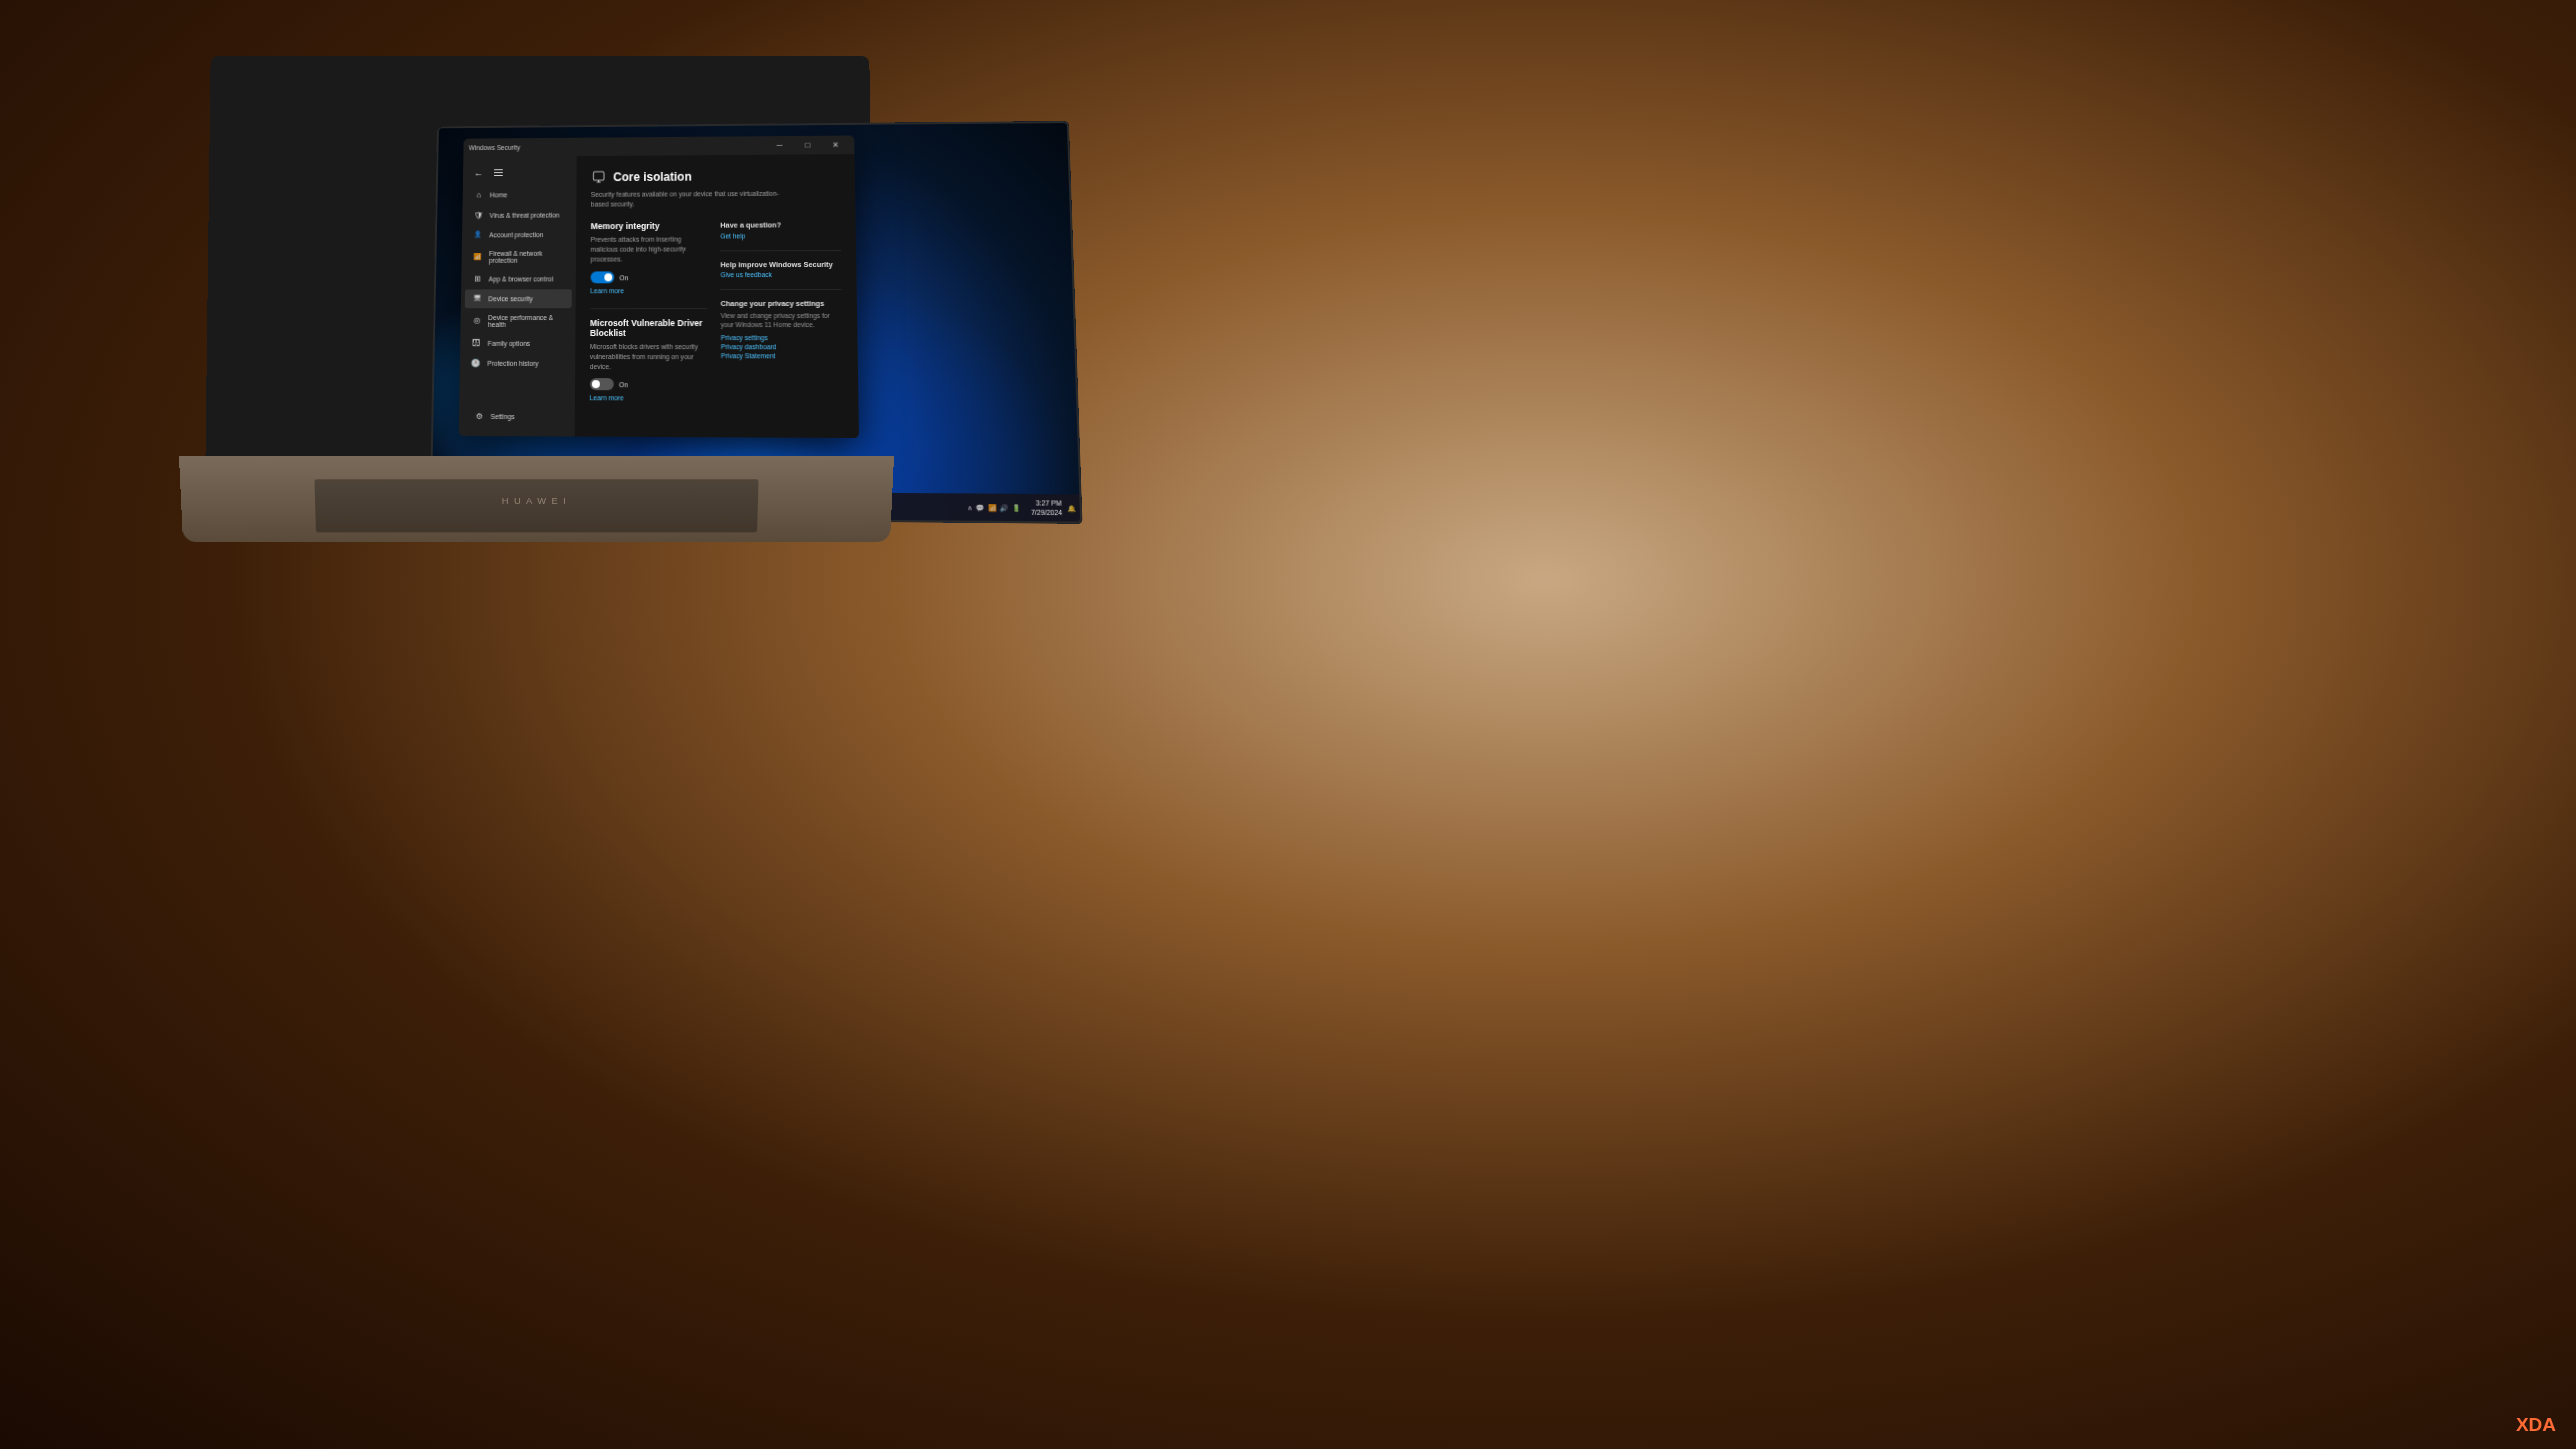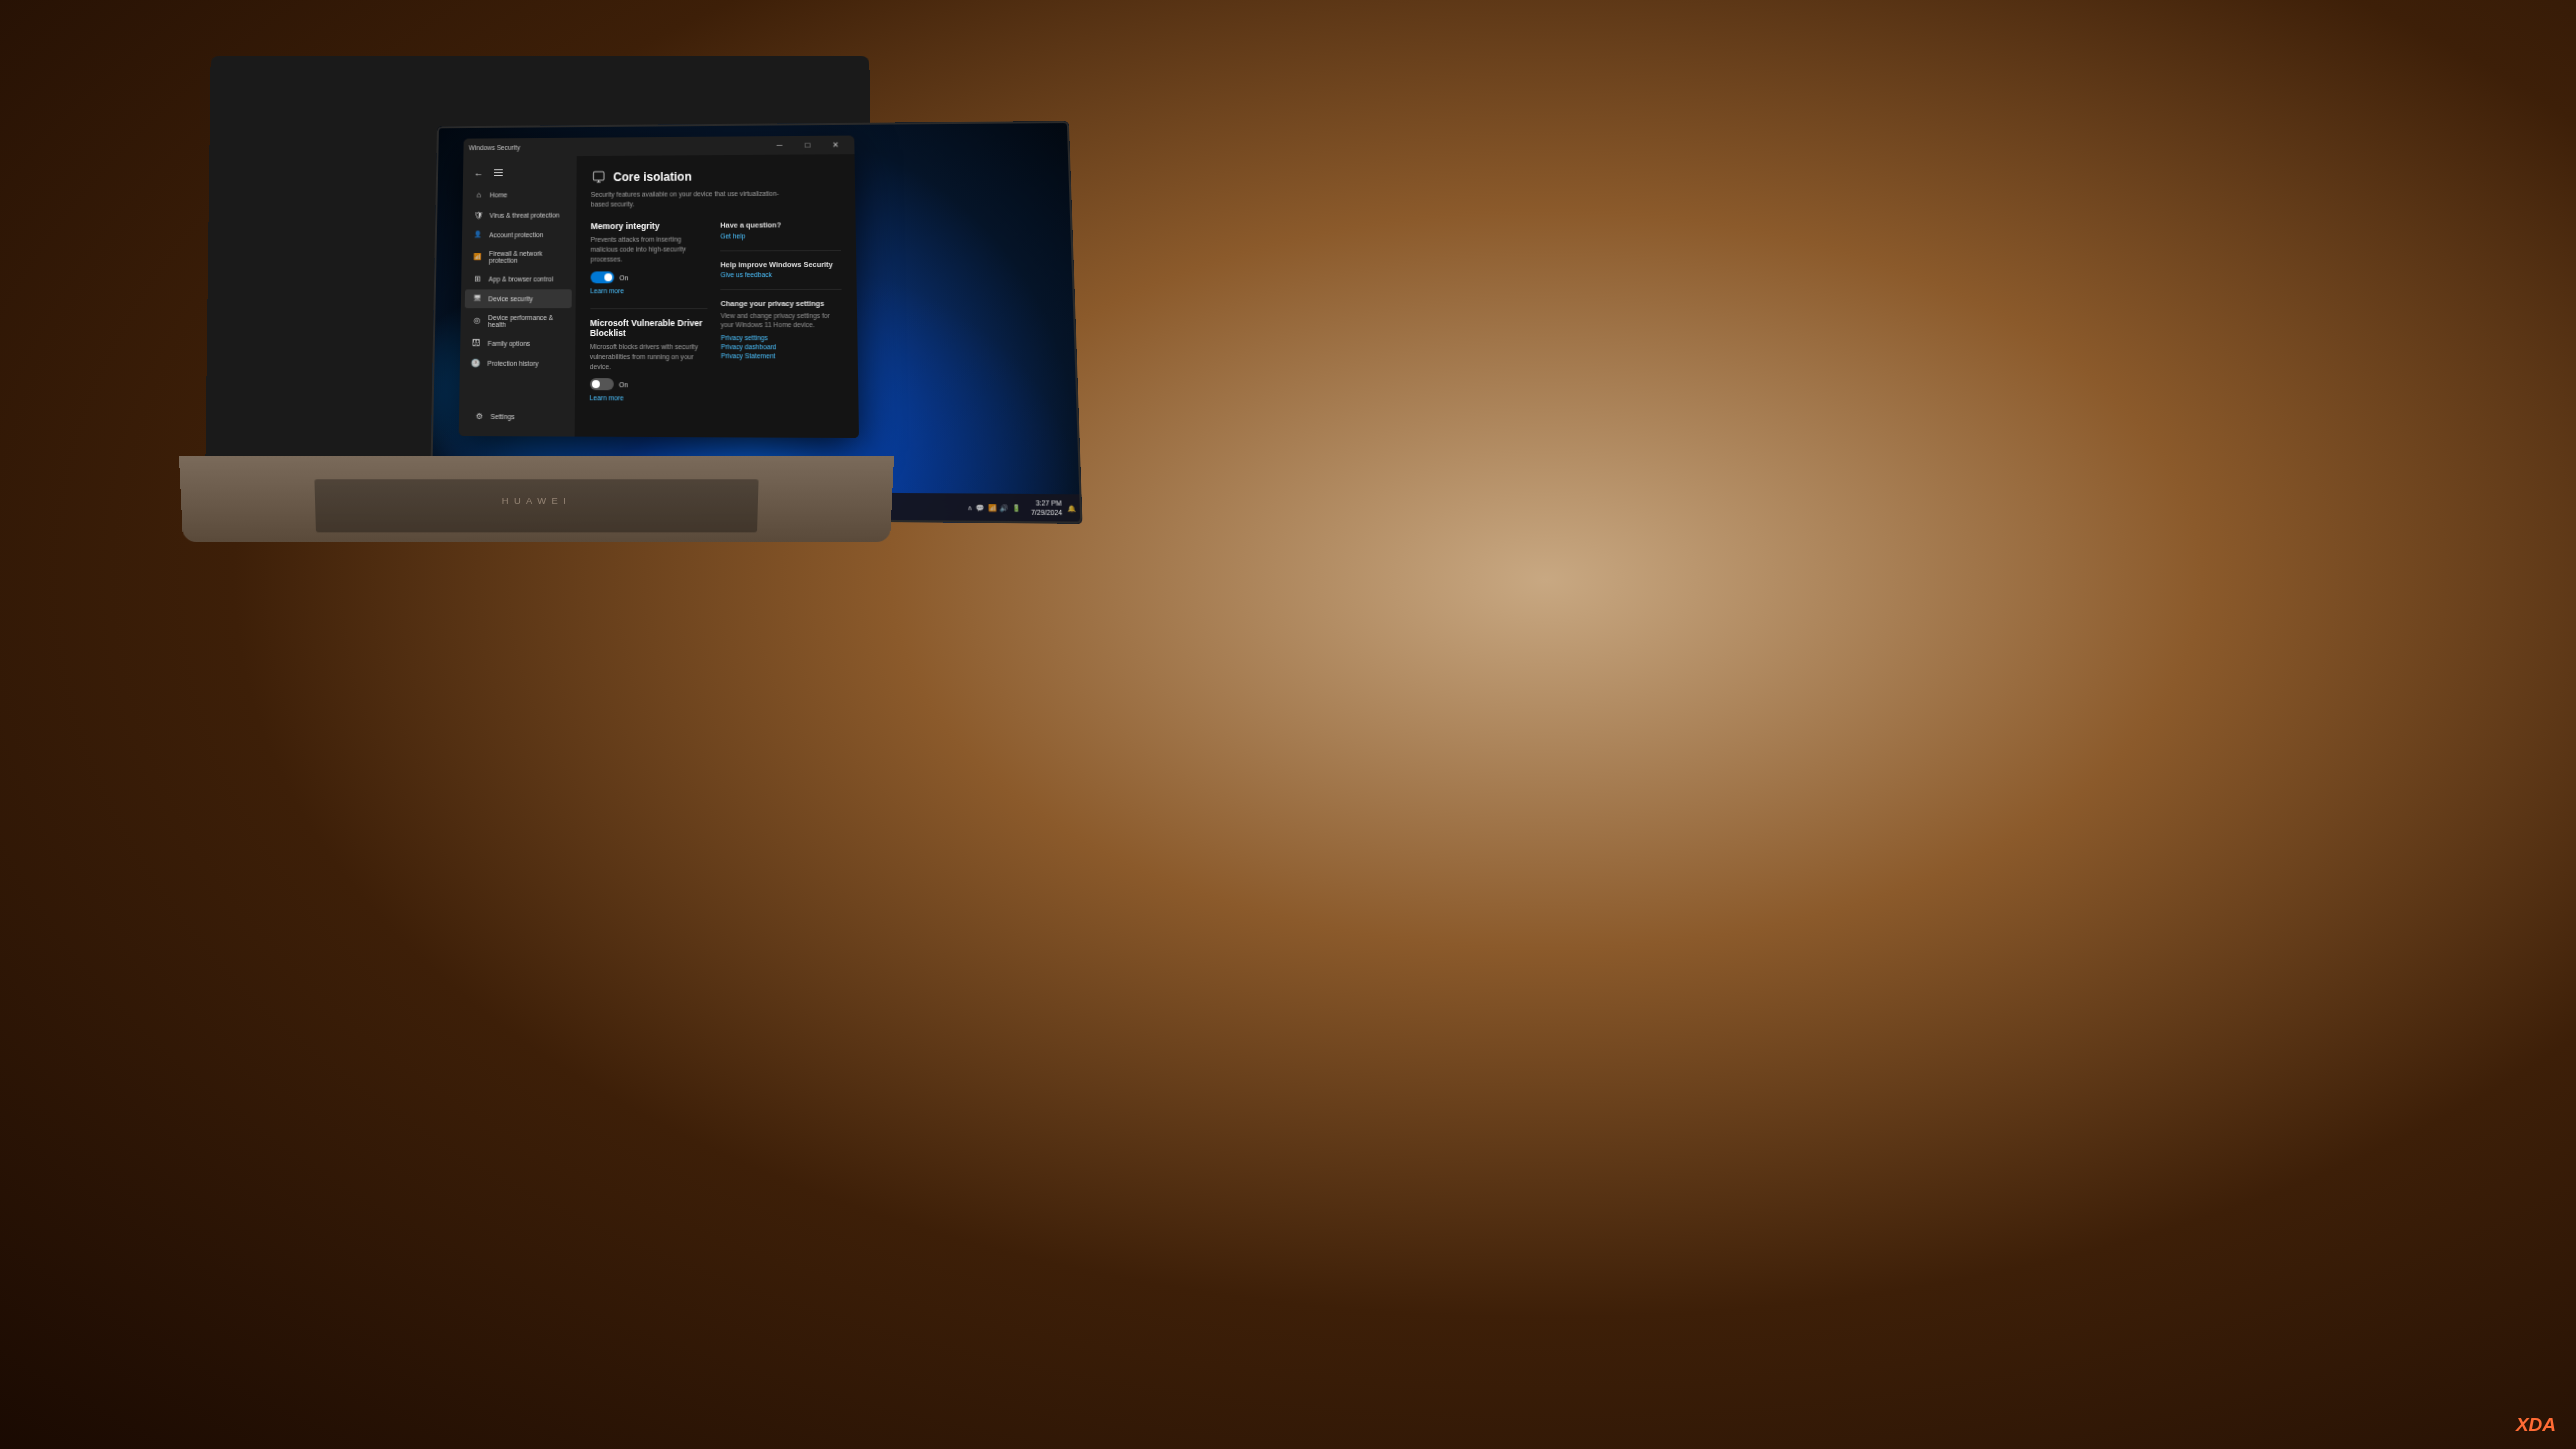--- a/index.html
+++ b/index.html
@@ -449,21 +449,20 @@
     }
 
     
     .xda-logo {
       position: absolute;
       bottom: 13.4px;
       right: 20px;
       color: #ff6b35;
       font-size: 19px;
       font-weight: 900;
-      font-style: italic;
       z-index: 100;
     }
 
     .laptop-keyboard-area {
       position: absolute;
       bottom: 10px;
       left: 134px;
       right: 134px;
       height: 54px;
       background: rgba(0,0,0,0.3);

